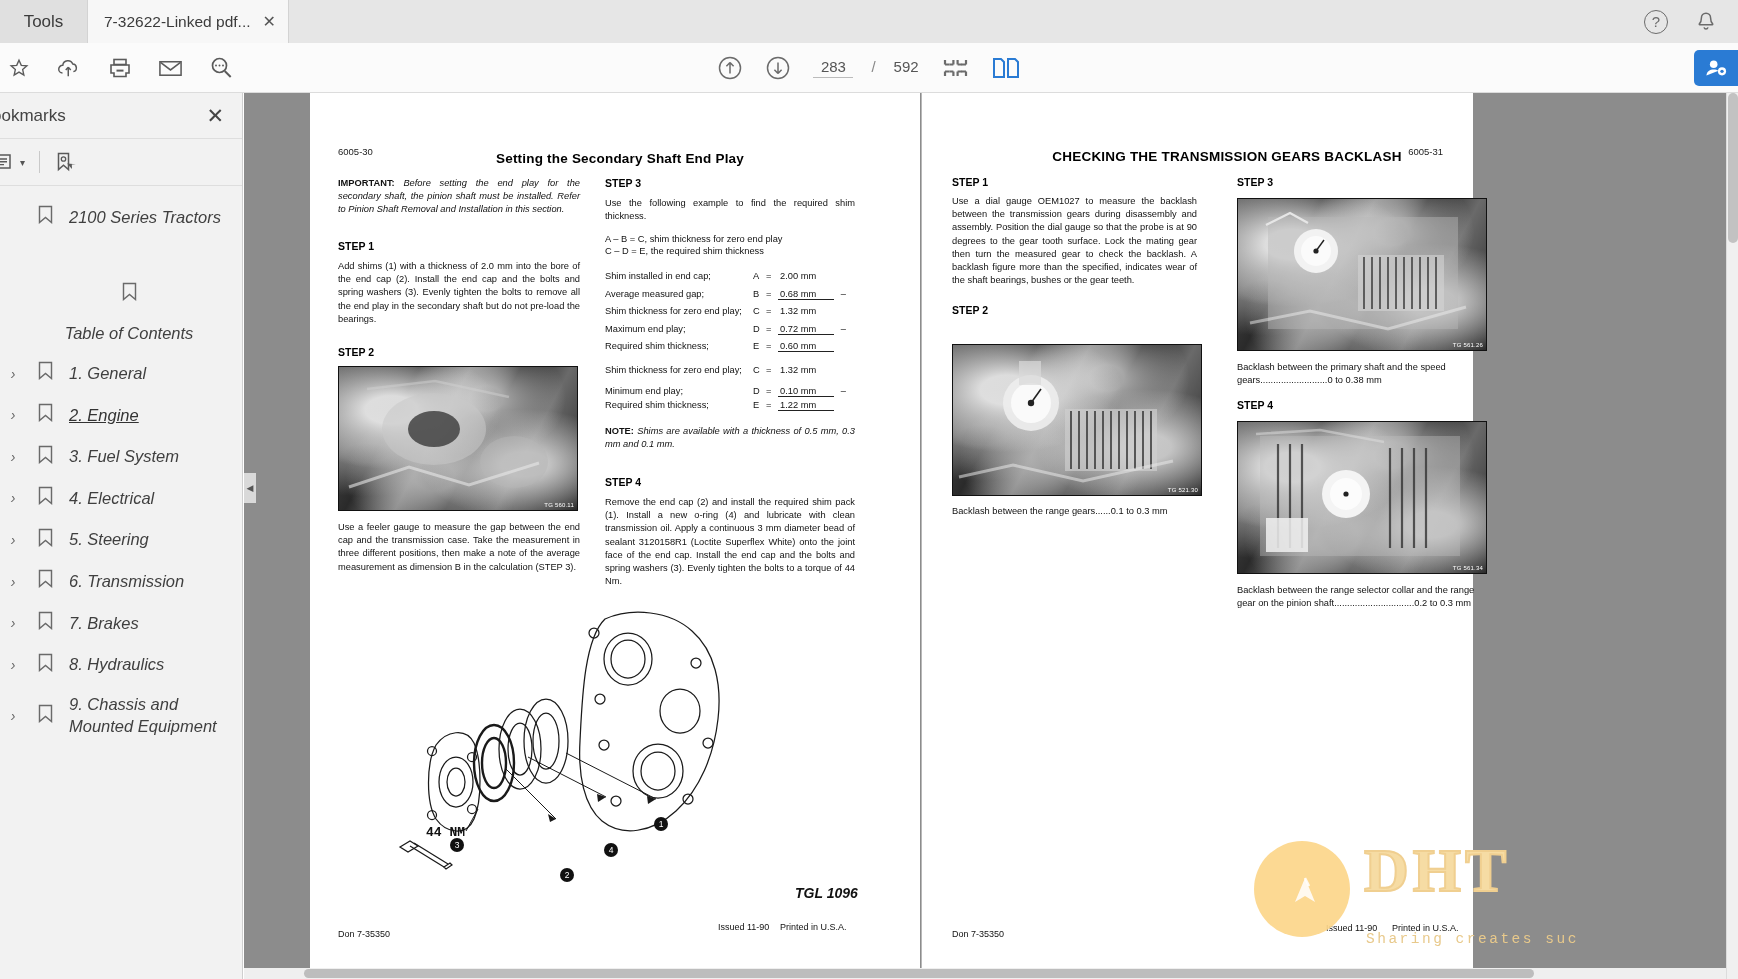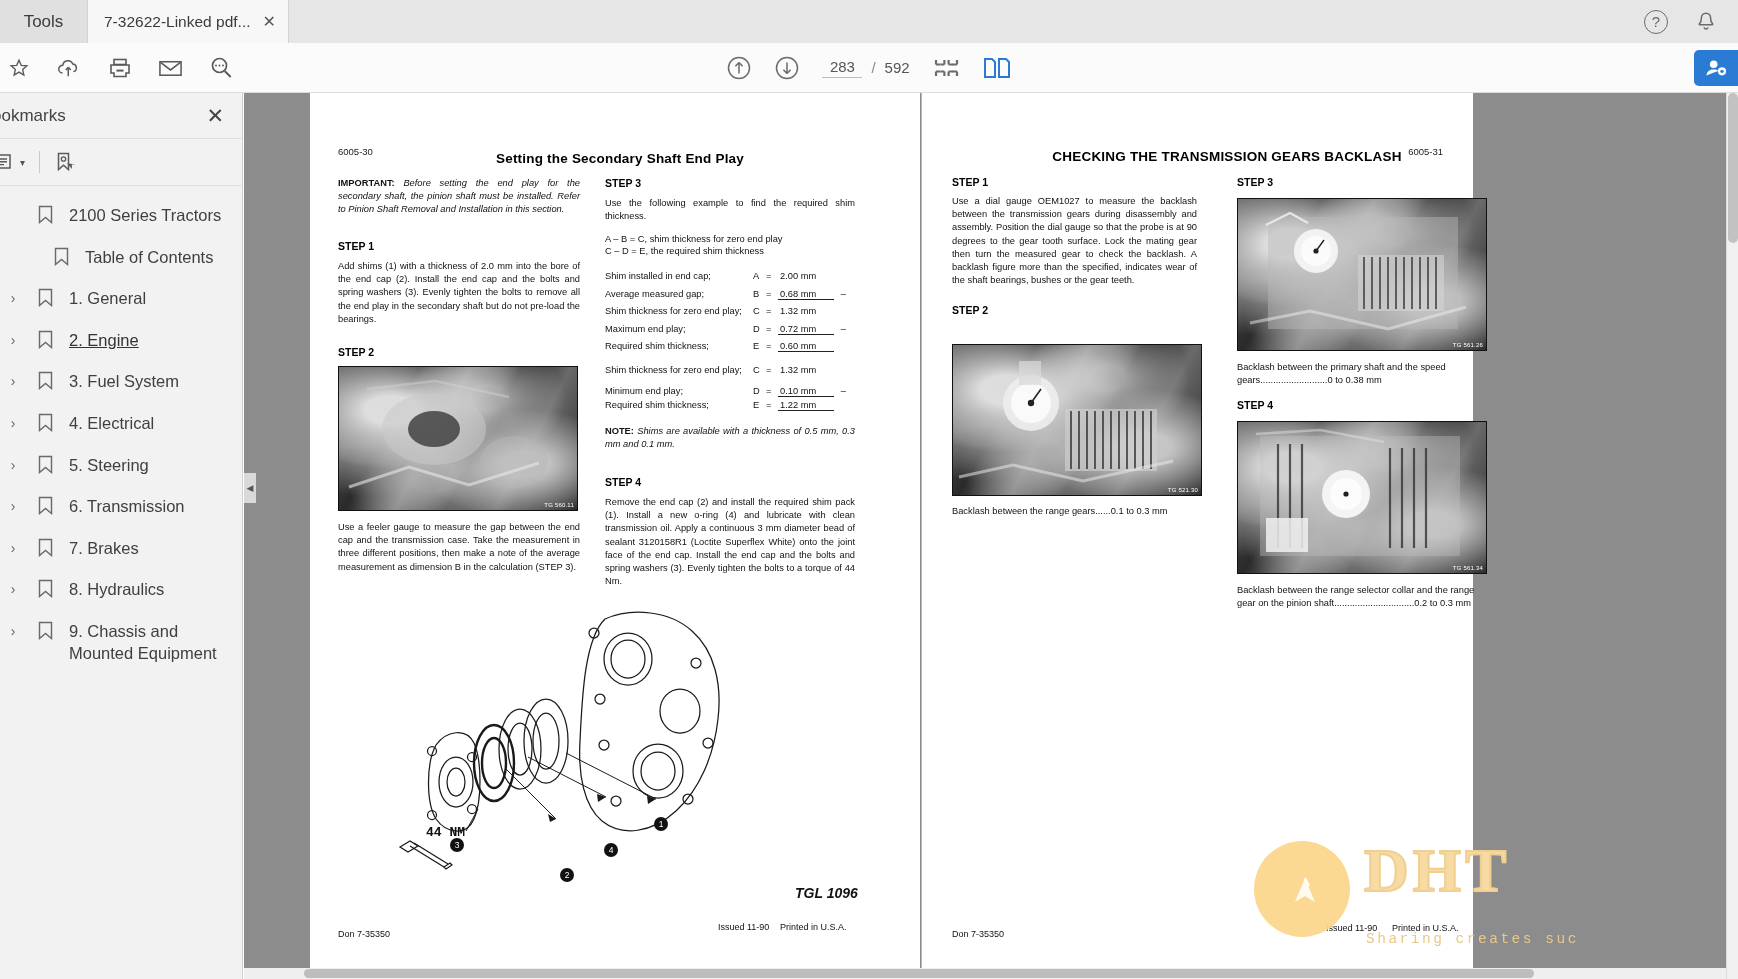--- a/index.html
+++ b/index.html
@@ -43,21 +43,21 @@
     position: absolute; top: 43px; left: 0; width: 1738px; height: 50px;
     background: #fbfbfb; border-bottom: 1px solid #dcdcdc;
     display: flex; align-items: center;
   }
   .tb-left { display: flex; align-items: center; gap: 26px; padding-left: 8px; }
   .tb-center {
     position: absolute; left: 0; right: 0; display: flex;
     align-items: center; justify-content: center; gap: 22px; pointer-events: none;
   }
   .tb-center > * { pointer-events: auto; }
-  .pagebox { display: flex; align-items: center; gap: 9px; font-size: 15px; color: #555; }
+  .pagebox { display: flex; gap: 18px; font-size: 15px; color: #555; }
   .page-current {
     width: 40px; text-align: center; border: none; border-bottom: 1px solid #bbb;
     background: transparent; font-family: "Liberation Sans", sans-serif;
     font-size: 15px; color: #555; padding-bottom: 2px; outline: none;
   }
   .page-sep { color: #888; }
   .page-total { color: #555; }
   .tb-right {
     position: absolute; right: 0; top: 0; height: 50px;
     display: flex; align-items: center; padding-right: 0;
@@ -80,33 +80,33 @@
   }
   .sb-title { font-size: 17px; color: #444; margin-left: -8px; }
   .sb-close { font-size: 21px; color: #444; cursor: pointer; line-height: 1; }
   .sb-tools {
     height: 47px; display: flex; align-items: center; gap: 14px;
     padding-left: 0; border-bottom: 1px solid #dedede;
   }
   .sb-divider-v { width: 1px; height: 22px; background: #c9c9c9; }
   .sb-list { flex: 1; overflow: hidden; padding-top: 10px; }
   .bm-row {
-    display: flex; align-items: flex-start; gap: 15px;
-    padding: 8px 10px 8px 4px; cursor: pointer; line-height: 1.35;
+    display: flex; align-items: center; gap: 15px;
+    padding: 8px 10px 8px 4px; cursor: pointer; line-height: 1.35; font-style: italic;
   }
   .bm-caret {
     width: 18px; flex: 0 0 18px; text-align: center;
     font-size: 14px; color: #666; padding-top: 2px;
   }
   .bm-caret.empty { visibility: hidden; }
   .bm-ico { flex: 0 0 17px; padding-top: 1px; }
   .bm-label { font-size: 16.5px; color: #3f3f3f; }
   .bm-label.active { text-decoration: underline; color: #333; }
   .indent-1 { padding-left: 4px; }
-  .indent-2 { padding-left: 20px; }
+  .indent-2 { padding-left: 26px; flex-direction: column; }
 
   
   .collapse-handle {
     position: absolute; left: 244px; top: 473px; width: 12px; height: 30px;
     background: #d9d9d9; display: flex; align-items: center; justify-content: center;
     font-size: 9px; color: #555; cursor: pointer; z-index: 5;
   }
 
   
   .docview {

